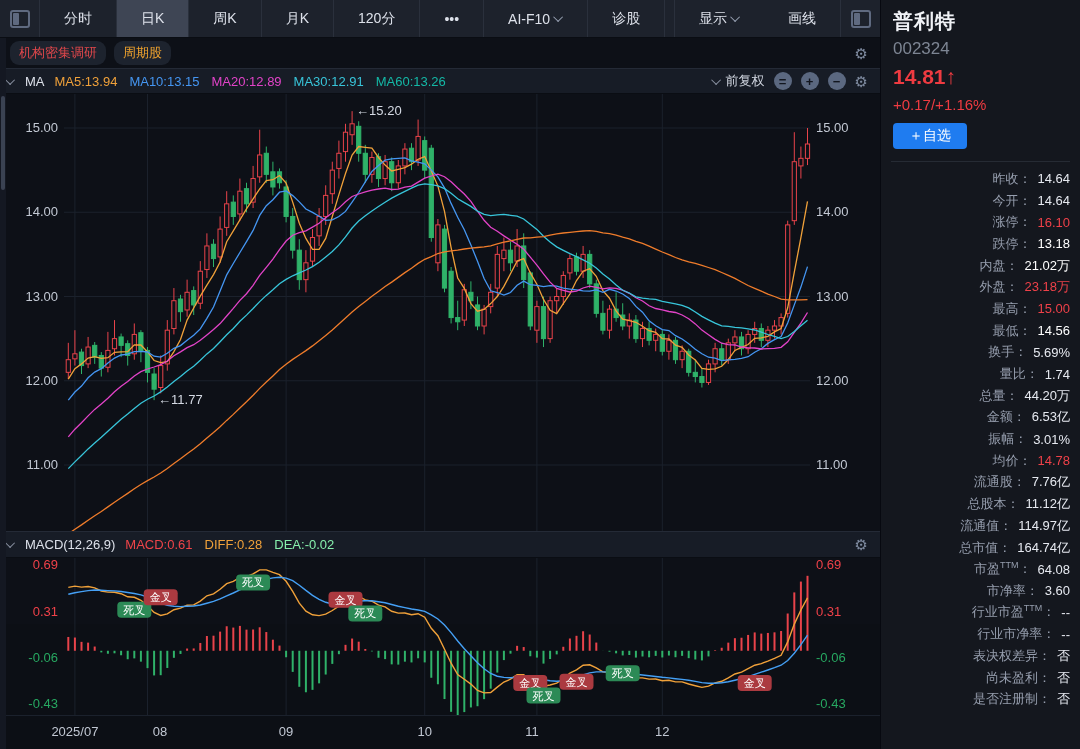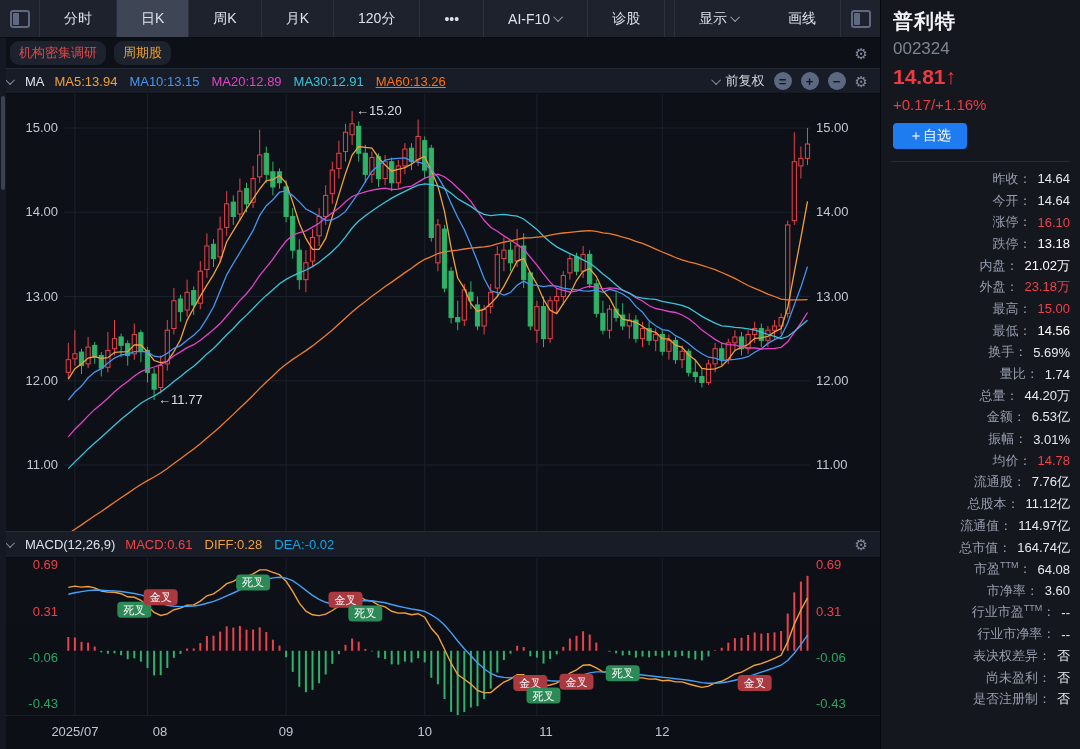--- a/index.html
+++ b/index.html
@@ -119,21 +119,21 @@
     </div>
 
     <div class="ind-row">
       <span class="chev"></span>
       <span>MA</span>
       <span id="ma-legend" style="display:flex;gap:12px;">
           <span class="legend-item" style="color: rgb(240, 161, 58);">MA5:13.94</span>
           <span class="legend-item" style="color: rgb(69, 150, 242);">MA10:13.15</span>
           <span class="legend-item" style="color: rgb(226, 67, 200);">MA20:12.89</span>
           <span class="legend-item" style="color: rgb(56, 197, 218);">MA30:12.91</span>
-          <span class="legend-item" style="color: #f97316; text-decoration: underline;">MA60:13.26</span>
+          <span class="legend-item" style="color: #14b8a6;">MA60:13.26</span>
         </span>
       <span class="ind-right">
         <span class="fq">
           <span class="chev"></span>
           <span>前复权</span>
         </span>
         <span class="circle-btn">=</span>
         <span class="circle-btn">+</span>
         <span class="circle-btn">−</span>
         <span class="gear abs">⚙</span>
@@ -398,21 +398,21 @@
           <text x="158.1" y="310.12750000000005" font-size="13" fill="#d5dae4">←11.77</text>
         </svg>
     </div>
 
     <div class="ind-row macd-row">
       <span class="chev"></span>
       <span>MACD(12,26,9)</span>
       <span id="macd-legend" style="display:flex;gap:12px;">
           <span class="legend-item" style="color: rgb(239, 68, 73);">MACD:0.61</span>
           <span class="legend-item" style="color: rgb(240, 161, 58);">DIFF:0.28</span>
-          <span class="legend-item" style="color: #0ea5e9;">DEA:-0.02</span>
+          <span class="legend-item" style="color: #86efac;">DEA:-0.02</span>
         </span>
       <span class="ind-right">
         <span class="gear abs">⚙</span>
       </span>
     </div>
 
     <div class="macd-plot">
       <svg id="macd-svg" width="880" height="157">
           <line x1="74.89999999999999" x2="74.89999999999999" y1="0" y2="157" stroke="#1b212c" stroke-width="1"></line>
           <line x1="147.49999999999997" x2="147.49999999999997" y1="0" y2="157" stroke="#1b212c" stroke-width="1"></line>
@@ -564,21 +564,21 @@
           <rect x="737.7" y="117.085" width="34" height="16" rx="4" fill="#ab3a40"></rect>
           <text x="754.7" y="129.08499999999998" text-anchor="middle" font-size="11" fill="#fff">金叉</text>
         </svg>
     </div>
 
     <div class="x-axis" id="x-axis">
         <span class="x-lab" style="left: 74.9px;">2025/07</span>
         <span class="x-lab" style="left: 160px;">08</span>
         <span class="x-lab" style="left: 286.1px;">09</span>
         <span class="x-lab" style="left: 424.7px;">10</span>
-        <span class="x-lab" style="left: 546px;">11</span>
+        <span class="x-lab" style="left: 532px;">11</span>
         <span class="x-lab" style="left: 662.3px;">12</span>
       </div>
 
     <div class="left-rail">
         <div class="thumb"></div>
       </div>
   </div>
 
   <div class="sidebar">
     <div class="stock-name">普利特</div>

